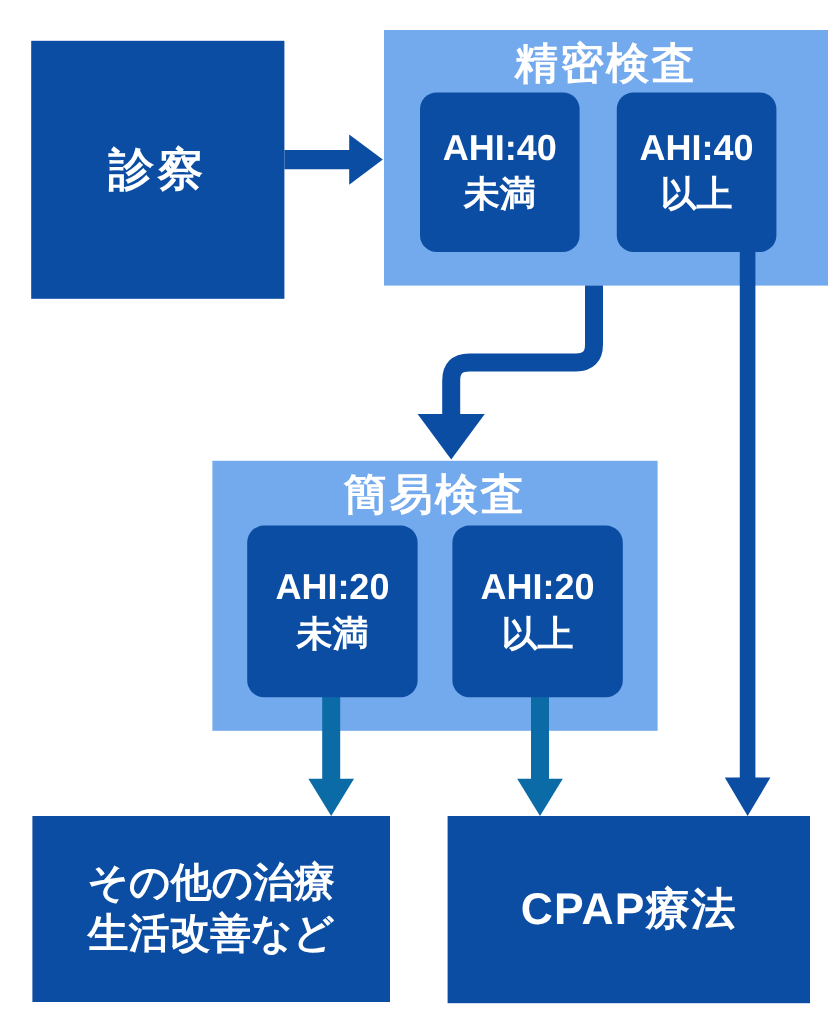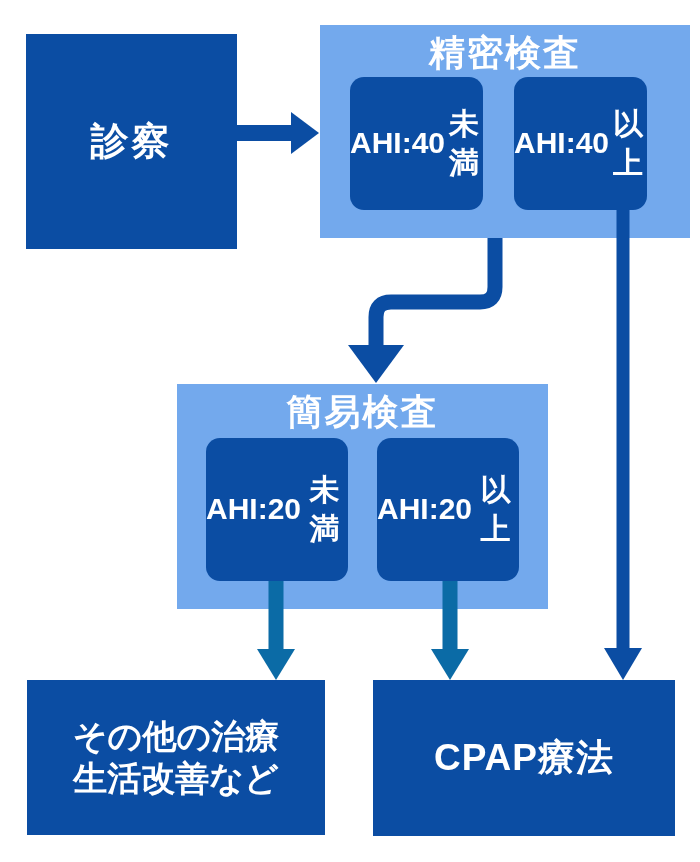--- a/index.html
+++ b/index.html
@@ -45,20 +45,21 @@
     font-size: 36px;
     letter-spacing: 2px;
     color: var(--text);
   }
   .inner-box {
     position: absolute;
     background: var(--dark);
     color: var(--text);
     border-radius: 14px;
     display: flex;
+    flex-direction: column;
     align-items: center;
     justify-content: center;
     text-align: center;
     font-size: 30px;
     line-height: 1.27;
     z-index: 3;
   }
   #consult-box {
     left: 26px; top: 34px; width: 211px; height: 215px;
     font-size: 38px;

